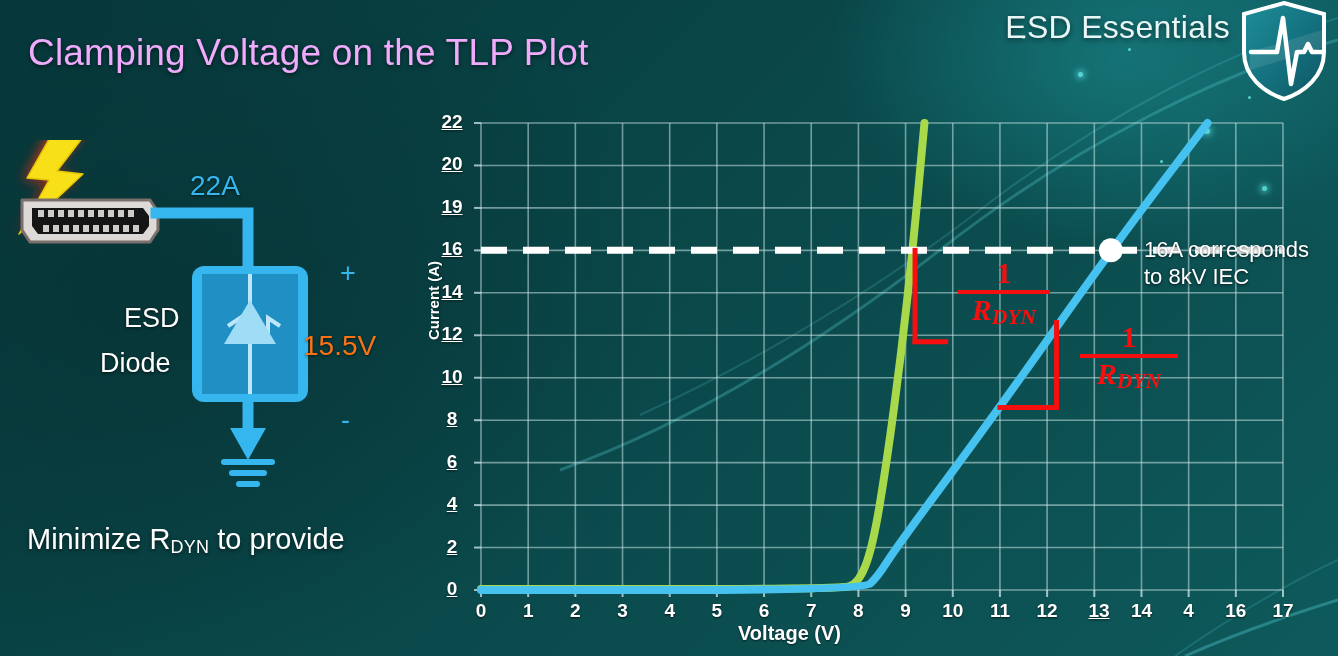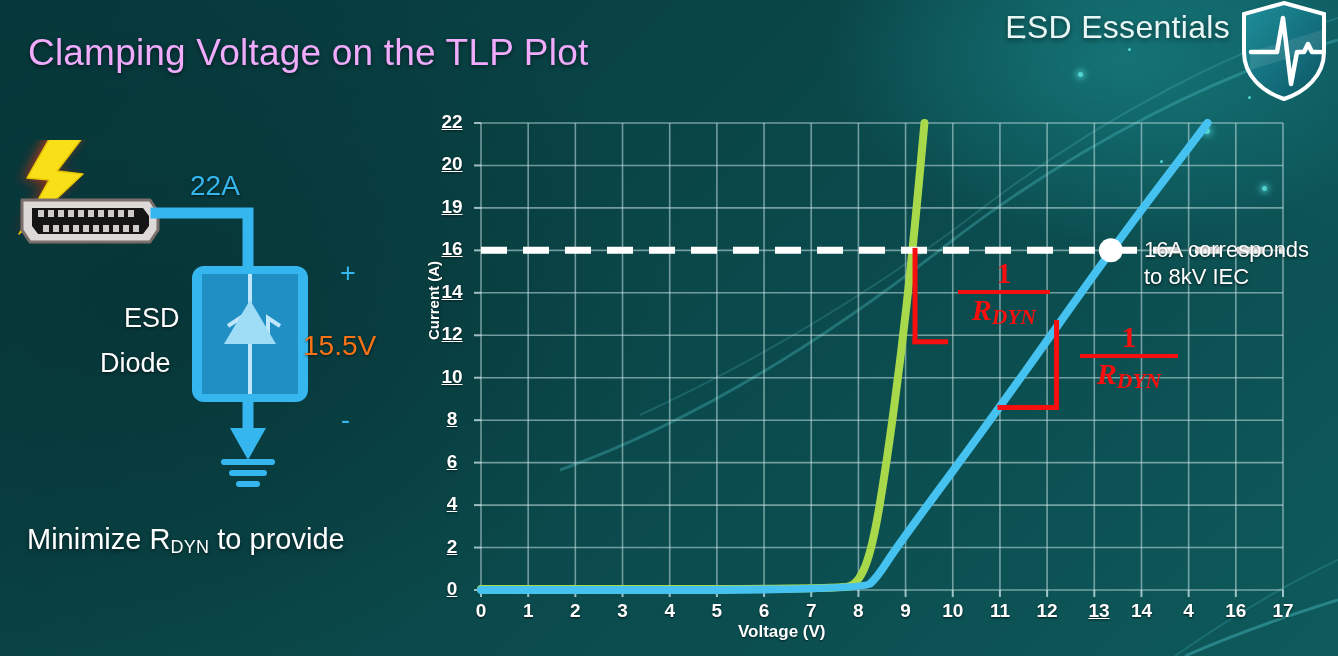--- a/index.html
+++ b/index.html
@@ -46,21 +46,21 @@
   #caption sub{font-size:.62em;vertical-align:-.22em;letter-spacing:.3px;}
 
   
   #chart{position:absolute;left:408px;top:92px;width:930px;height:564px;}
   #plotTitle{position:absolute;left:200px;top:0px;width:560px;text-align:center;
              color:#ffffff;font-size:21px;font-weight:bold;letter-spacing:.4px;
              text-shadow:0 2px 3px rgba(0,0,0,.6);white-space:nowrap;}
   #yAxisTitle{position:absolute;left:-14px;top:200px;color:#ffffff;font-size:15px;font-weight:bold;
               transform:rotate(-90deg);transform-origin:center;white-space:nowrap;
               text-shadow:0 1px 2px rgba(0,0,0,.6);}
-  #xAxisTitle{position:absolute;left:330px;top:530px;color:#ffffff;font-size:17px;font-weight:bold;
+  #xAxisTitle{position:absolute;left:330px;top:530px;color:#ffffff;font-size:20px;font-weight:bold;
               text-shadow:0 1px 2px rgba(0,0,0,.6);white-space:nowrap;}
   .ytick{position:absolute;right:0;color:#ffffff;font-size:19px;font-weight:bold;
          text-align:center;text-shadow:0 1px 2px rgba(0,0,0,.7);text-decoration:underline;}
   .xtick{position:absolute;color:#ffffff;font-size:19px;font-weight:bold;
          text-align:center;text-shadow:0 1px 2px rgba(0,0,0,.7);}
   #plotsvg{position:absolute;left:0;top:0;}
   .frac{position:absolute;color:#f50f0f;font-family:"Liberation Serif",serif;font-weight:bold;
         text-align:center;line-height:1;}
   .frac .num{font-style:normal;font-size:30px;}
   .frac .bar{height:4px;background:#f50f0f;margin:2px 0 1px 0;}

